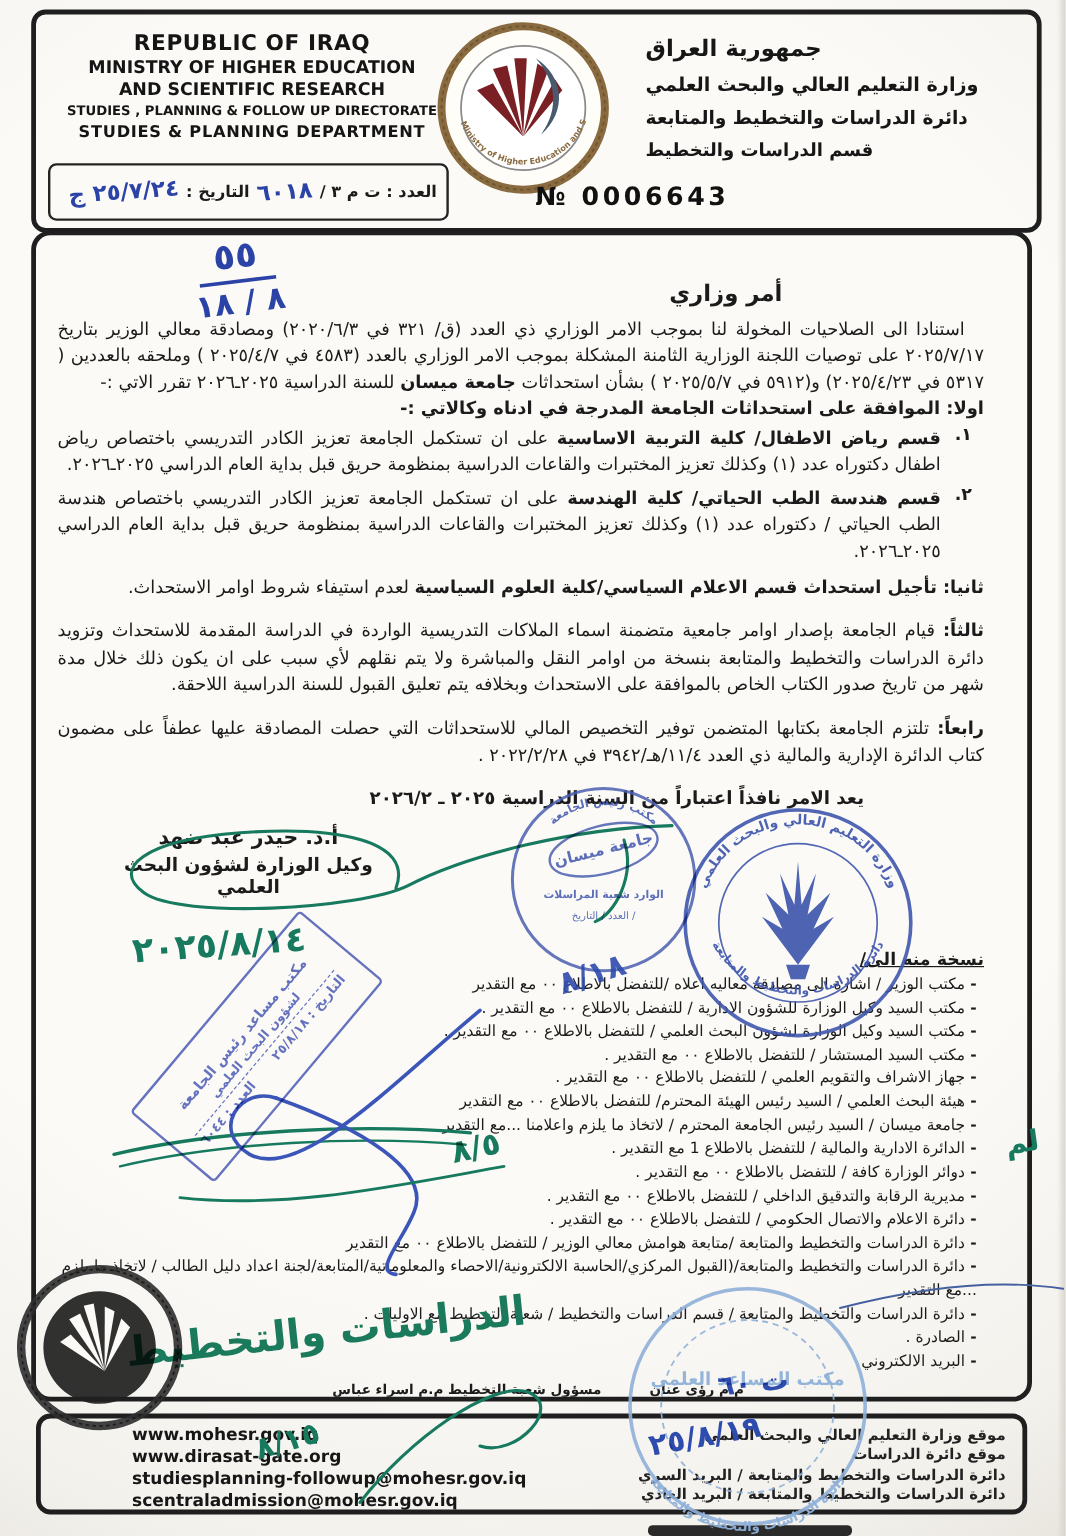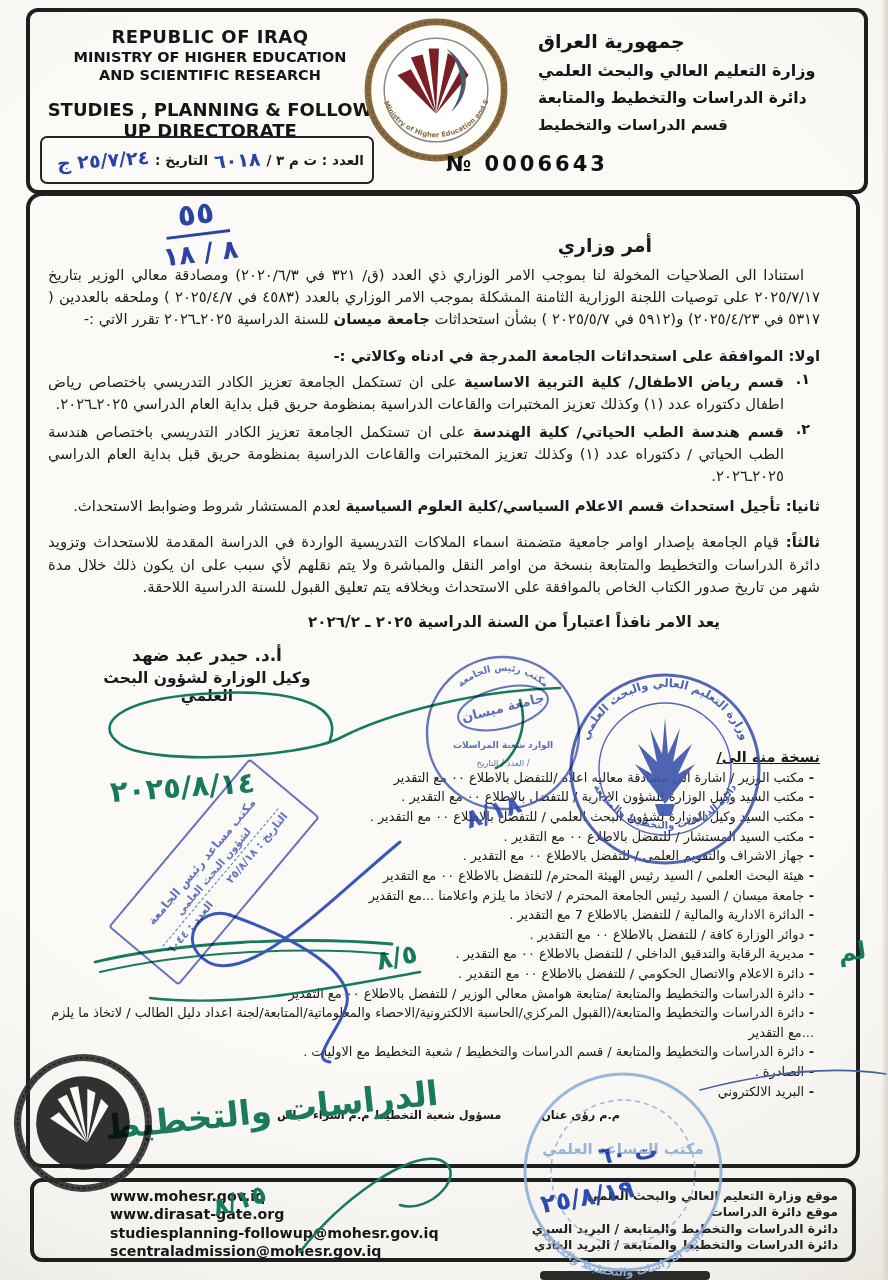--- a/index.html
+++ b/index.html
@@ -7,41 +7,41 @@
         background:radial-gradient(circle at 45% 40%, #fbfaf7 60%, #f3f1ec 88%, #e9e6e0 100%);
         font-family:"DejaVu Sans","Liberation Sans",sans-serif;color:#1b1b1b;}
   .page::after{content:"";position:absolute;right:0;top:0;width:7px;height:100%;
         background:linear-gradient(to left,#d8d4cd,rgba(216,212,205,0));}
   
   .hdr-box{position:absolute;left:26px;top:8px;width:834px;height:178px;
         border:4px solid #1f1f1f;border-radius:12px;background:transparent;}
   .eng{position:absolute;left:12px;top:14px;width:336px;text-align:center;font-weight:700;color:#151515;}
   .eng .l1{font-size:18px;letter-spacing:.5px;margin-bottom:2px;}
   .eng .l2,.eng .l3{font-size:14.5px;margin-top:2px;}
-  .eng .l4{font-size:18px;margin-top:16px;}
+  .eng .l4{font-size:11px;margin-top:3px;}
   .eng .l5{font-size:13.5px;margin-top:3px;letter-spacing:.6px;}
   .arb{position:absolute;right:16px;top:18px;width:310px;text-align:left;font-weight:700;direction:rtl;color:#161616;}
   .arb .a1{font-size:19px;margin-bottom:9px;}
   .arb .a2{font-size:16px;margin-bottom:9px;}
   .arb .a3{font-size:15.5px;margin-bottom:9px;}
   .arb .a4{font-size:15px;}
   .logo-wrap{position:absolute;left:332px;top:4px;width:148px;height:148px;}
   .refbox{position:absolute;left:10px;bottom:6px;width:314px;height:44px;border:2.5px solid #242424;
         border-radius:7px;direction:rtl;display:flex;align-items:center;gap:6px;padding:0 8px;font-weight:700;font-size:13.5px;}
   .hand-ink{color:#2b43a6;font-weight:700;}
   .refbox .hv{font-size:19px;transform:rotate(-4deg);letter-spacing:1px;}
   .serial{position:absolute;left:416px;top:140px;font-size:21px;font-weight:800;letter-spacing:3px;color:#111;}
   
   .main-box{position:absolute;left:26px;top:192px;width:834px;height:976px;border:4px solid #1f1f1f;
         border-radius:16px;padding:12px 36px 10px 18px;box-sizing:border-box;direction:rtl;overflow:hidden;}
   .title{font-size:19px;font-weight:800;margin:26px 168px 0 0;}
   .para{font-size:14.8px;font-weight:500;line-height:1.5;text-align:justify;margin:8px 0 0 0;}
   .indent{text-indent:16px;}
   .b{font-weight:800;}
-  .heading1{font-size:14.9px;font-weight:800;margin-top:16px;}
+  .heading1{font-size:14.9px;font-weight:800;margin-top:0;}
   .olist{margin:4px 10px 0 0;}
   .oitem{display:flex;gap:8px;margin-top:6px;}
   .oitem .inum{font-weight:700;font-size:14.5px;flex:0 0 18px;}
   .oitem .itext{font-size:14.8px;font-weight:500;line-height:1.5;text-align:justify;}
   .p34{font-size:14.8px;font-weight:500;line-height:1.5;text-align:justify;margin-top:7px;}
   .eff{font-size:15.2px;font-weight:800;margin:6px 100px 0 0;}
   .sigzone{position:relative;height:116px;}
   .sigblock{position:absolute;left:34px;top:14px;width:250px;text-align:center;}
   .signame{font-size:17px;font-weight:800;}
   .sigrole{font-size:15.5px;font-weight:800;margin-top:4px;}
@@ -78,20 +78,21 @@
 <body>
 
 <div class="page">
 
   <div class="hdr-box">
     <div class="eng">
       <div class="l1">REPUBLIC OF IRAQ</div>
       <div class="l2">MINISTRY OF HIGHER EDUCATION</div>
       <div class="l3">AND SCIENTIFIC RESEARCH</div>
       <div class="l4">STUDIES , PLANNING &amp; FOLLOW UP DIRECTORATE</div>
+      <div class="l5">STUDIES &amp;  PLANNING DEPARTMENT</div>
     </div>
 
     <div class="logo-wrap">
       <svg viewBox="0 0 100 100" width="148" height="148">
         <defs>
             <path id="lgb" d="M14,56 a38,38 0 0,0 72,0"></path>
           </defs>
         <circle cx="50" cy="50" r="46" fill="#fffdf8" stroke="#8a6b40" stroke-width="4.5"></circle>
         <circle cx="50" cy="50" r="46" fill="none" stroke="#6d5431" stroke-width="1" stroke-dasharray="2 2"></circle>
         <circle cx="50" cy="50" r="35" fill="#ffffff" stroke="#8a8a8a" stroke-width="1"></circle>
@@ -148,48 +149,52 @@
         <span class="inum">٢.</span>
         <span class="itext">
           <span class="b">قسم هندسة الطب الحياتي/ كلية الهندسة</span>
           <span>على ان تستكمل الجامعة تعزيز الكادر التدريسي باختصاص هندسة الطب الحياتي / دكتوراه عدد (١) وكذلك تعزيز المختبرات والقاعات الدراسية بمنظومة حريق قبل بداية العام الدراسي ٢٠٢٥ـ٢٠٢٦.</span>
         </span>
       </div>
     </div>
 
     <p class="p34">
       <span class="b">ثانيا: تأجيل استحداث قسم الاعلام السياسي/كلية العلوم السياسية</span>
-      <span>لعدم المستشار شروط وضوابط الاستحداث.</span>
+      <span>لعدم استيفاء شروط اوامر الاستحداث.</span>
     </p>
 
     <p class="p34">
       <span class="b">ثالثاً:</span>
       <span>قيام الجامعة بإصدار اوامر جامعية متضمنة اسماء الملاكات التدريسية الواردة  في الدراسة المقدمة للاستحداث وتزويد دائرة الدراسات والتخطيط والمتابعة بنسخة من اوامر النقل والمباشرة ولا يتم نقلهم لأي سبب على ان يكون ذلك خلال مدة شهر من تاريخ صدور الكتاب الخاص بالموافقة على الاستحداث وبخلافه يتم تعليق القبول للسنة الدراسية اللاحقة.</span>
     </p>
 
+    <p class="p34">
+      <span class="b">رابعاً:</span>
+      <span>تلتزم الجامعة بكتابها  المتضمن توفير التخصيص المالي للاستحداثات التي حصلت المصادقة عليها عطفاً على مضمون كتاب الدائرة الإدارية والمالية ذي العدد ١١/٤/هـ/٣٩٤٢ في ٢٠٢٢/٢/٢٨ .</span>
+    </p>
 
     <div class="eff">يعد الامر نافذاً اعتباراً من السنة الدراسية ٢٠٢٥ ـ ٢٠٢٦/٢</div>
 
     <div class="sigzone">
       <div class="sigblock">
         <div class="signame">أ.د. حيدر عبد ضهد</div>
         <div class="sigrole">وكيل الوزارة لشؤون البحث العلمي</div>
       </div>
     </div>
 
     <div class="cc-head">نسخة منه الى/</div>
     <ul class="cc-list">
       <li>مكتب الوزير / اشارة الى مصادقة معاليه اعلاه /للتفضل بالاطلاع ٠٠ مع التقدير</li>
       <li>مكتب السيد وكيل الوزارة للشؤون الادارية / للتفضل بالاطلاع ٠٠ مع التقدير .</li>
       <li>مكتب السيد وكيل الوزارة لشؤون البحث العلمي / للتفضل بالاطلاع ٠٠ مع التقدير .</li>
       <li>مكتب السيد المستشار / للتفضل بالاطلاع ٠٠ مع التقدير .</li>
       <li>جهاز الاشراف والتقويم العلمي / للتفضل بالاطلاع ٠٠ مع التقدير .</li>
       <li>هيئة البحث العلمي / السيد رئيس الهيئة المحترم/ للتفضل بالاطلاع ٠٠ مع التقدير</li>
       <li>جامعة ميسان / السيد رئيس الجامعة المحترم / لاتخاذ ما يلزم واعلامنا ...مع التقدير</li>
-      <li>الدائرة الادارية والمالية / للتفضل بالاطلاع 7 مع التقدير .</li>
+      <li>الدائرة الادارية والمالية / للتفضل بالاطلاع 1 مع التقدير .</li>
       <li>دوائر الوزارة كافة / للتفضل بالاطلاع ٠٠ مع التقدير .</li>
       <li>مديرية الرقابة والتدقيق الداخلي / للتفضل بالاطلاع ٠٠ مع التقدير .</li>
       <li>دائرة الاعلام والاتصال الحكومي / للتفضل بالاطلاع ٠٠ مع التقدير .</li>
       <li>دائرة الدراسات والتخطيط والمتابعة /متابعة هوامش معالي الوزير / للتفضل بالاطلاع ٠٠ مع التقدير</li>
       <li>دائرة الدراسات والتخطيط والمتابعة/(القبول المركزي/الحاسبة الالكترونية/الاحصاء والمعلوماتية/المتابعة/لجنة اعداد دليل الطالب / لاتخاذ ما يلزم ...مع التقدير</li>
       <li>دائرة الدراسات والتخطيط والمتابعة / قسم الدراسات والتخطيط / شعبة التخطيط مع الاوليات .</li>
       <li>الصادرة .</li>
       <li>البريد الالكتروني</li>
     </ul>
 

